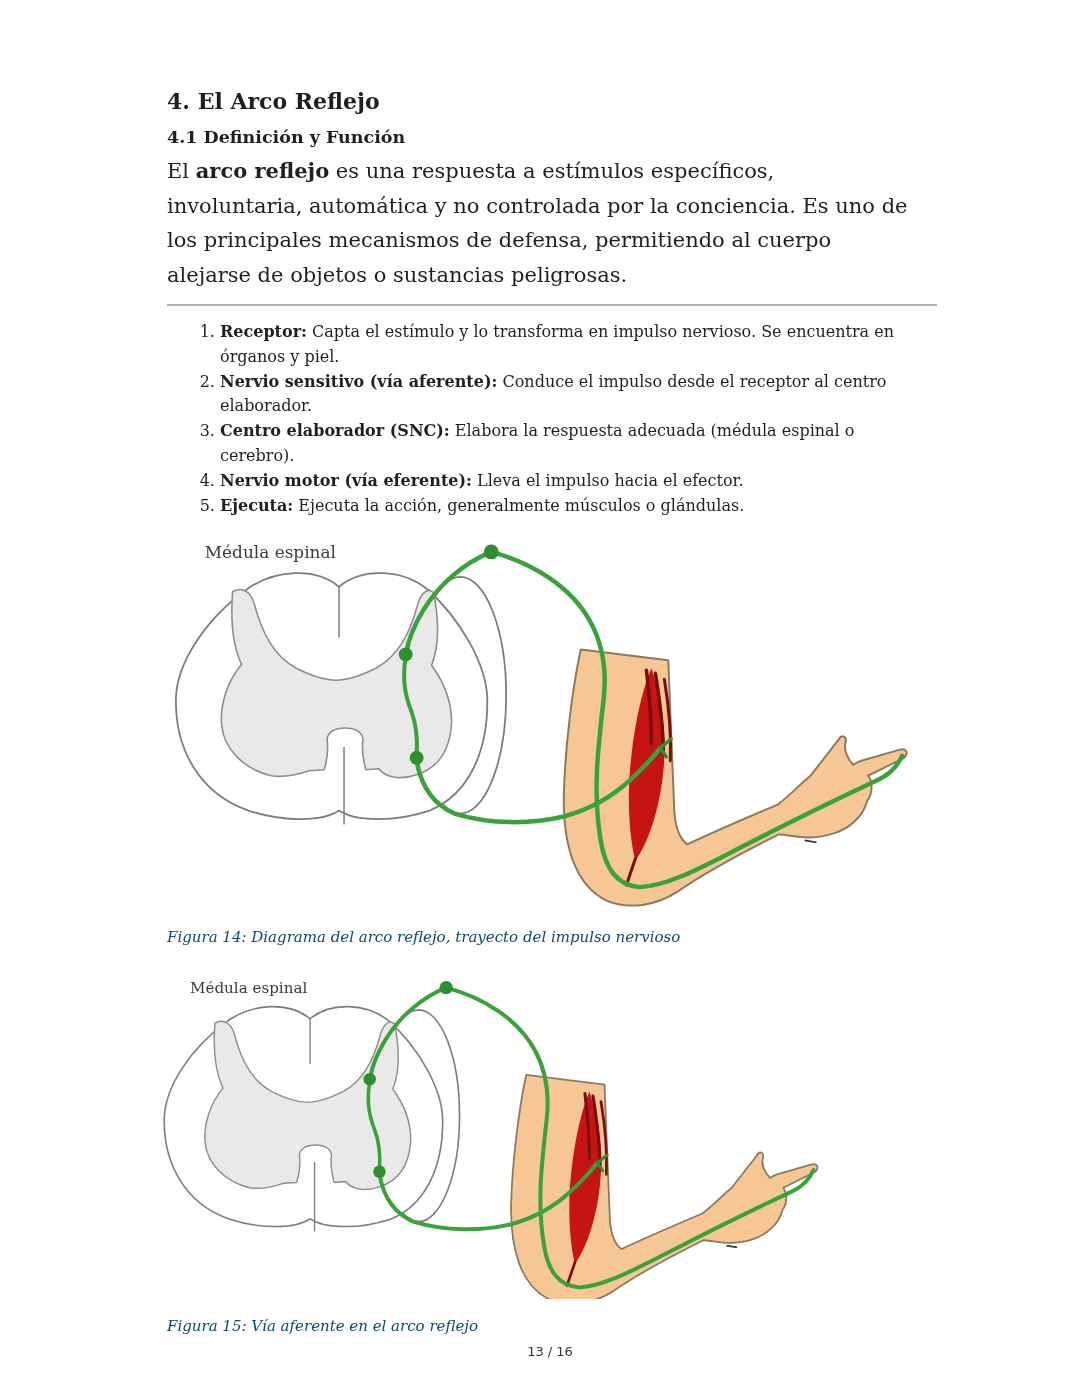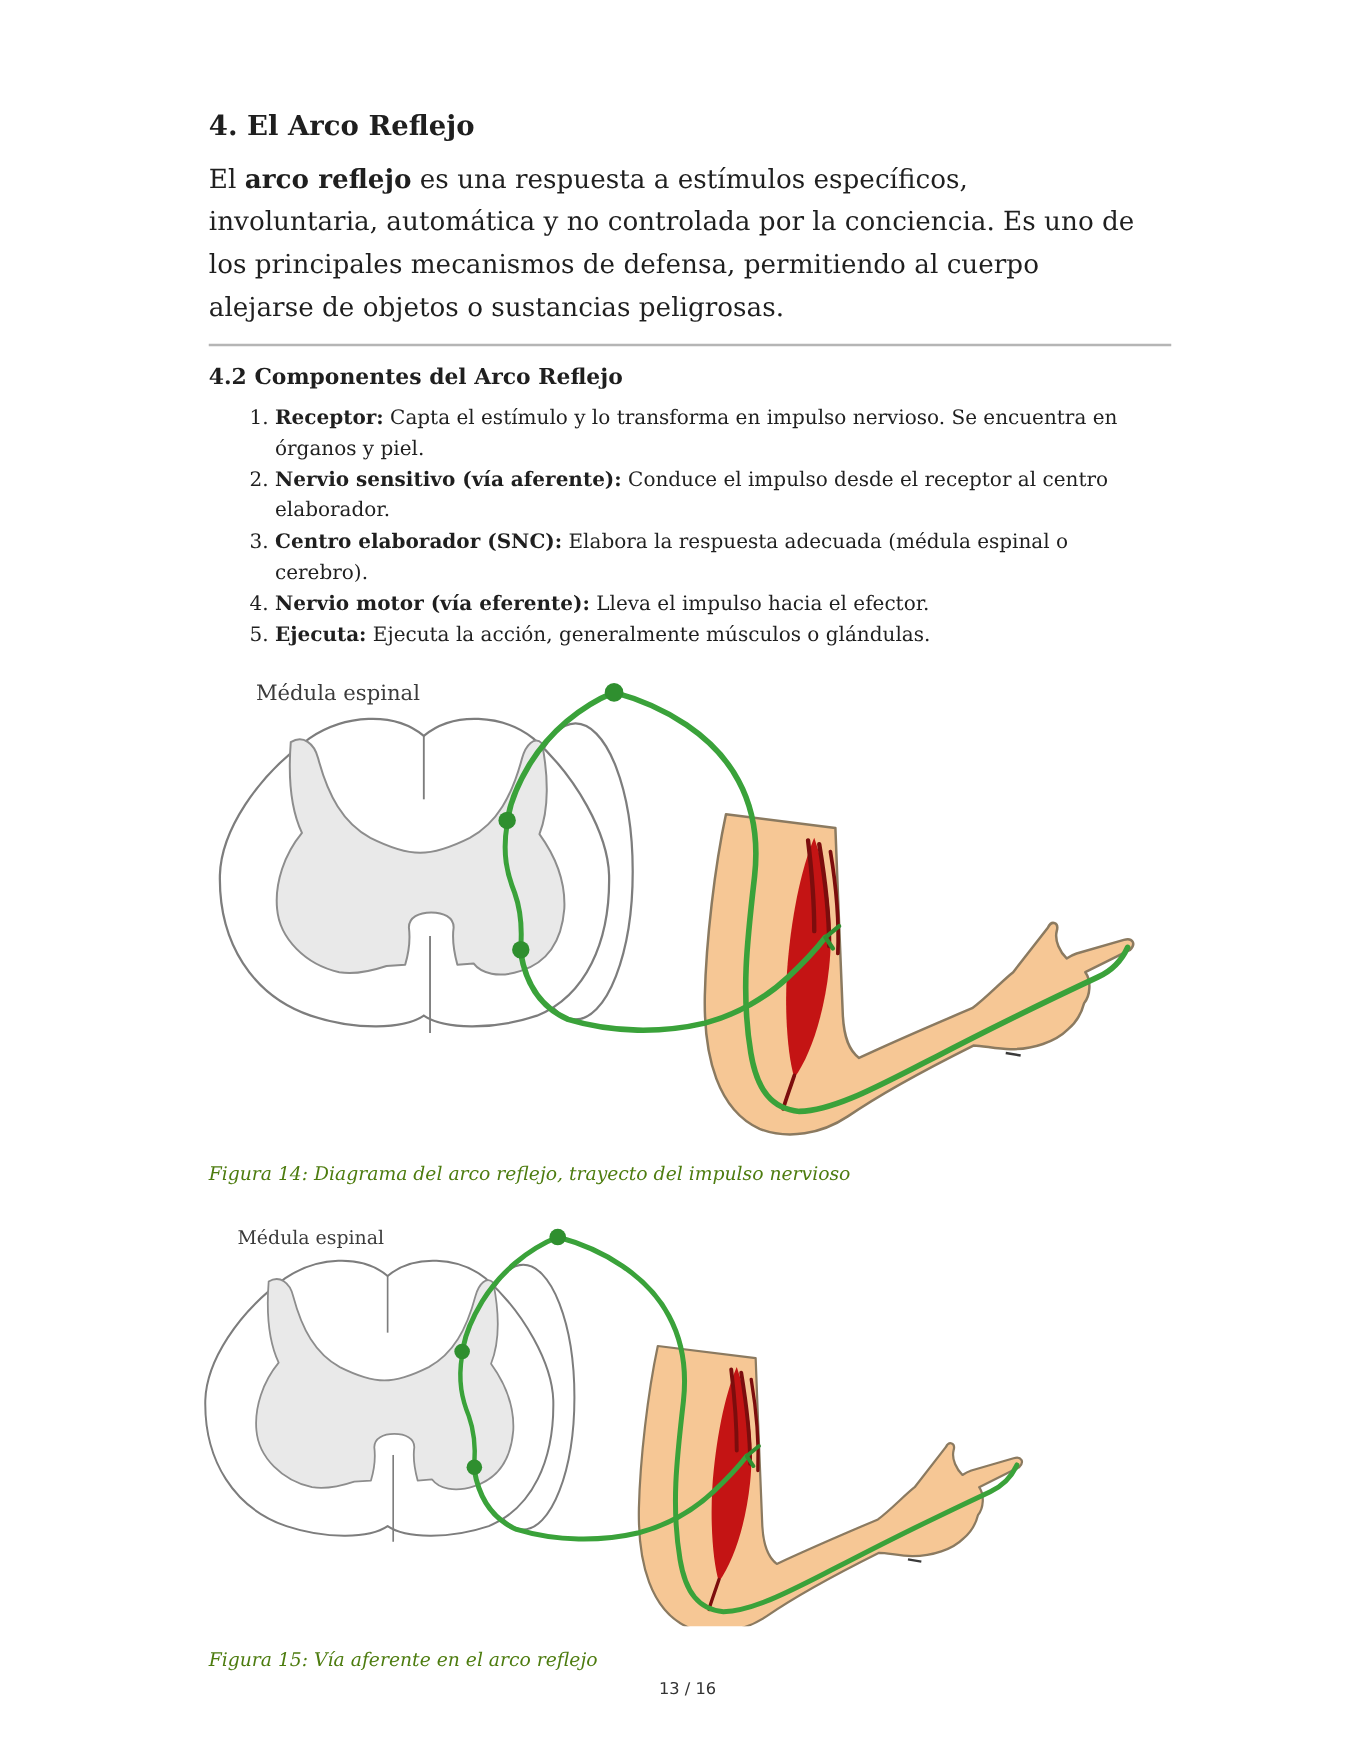--- a/index.html
+++ b/index.html
@@ -17,21 +17,21 @@
   }
   h1.sec-title{font-size:22px; line-height:1.25; margin:0 0 10px; font-weight:bold;}
   h2.sub-title{font-size:17.5px; line-height:1.3; margin:0 0 6px; font-weight:bold;}
   p.intro{font-size:21px; line-height:1.64; margin:0 0 12px; max-width:745px;}
   hr.divider{border:none; border-top:2px solid var(--divider); margin:0 0 14px;}
   h2.components-title{margin:0 0 8px;}
   ol.components{margin:0; padding:0 0 0 53px; font-size:16px; line-height:1.55; max-width:712px;}
   figure{margin:0;}
   .fig-14 svg{display:block; margin:12px 0 0 -7px;}
   .fig-15 svg{display:block; margin:22px 0 0 -17px;}
-  figcaption{font-style:italic; font-size:15px; color:#4d7c0f;}
+  figcaption{font-style:italic; font-size:15px; color:#0c4a6e;}
   .cap-14{margin-top:10px;}
   .cap-15{margin-top:18px;}
   .page-footer{
     position:absolute; left:0; right:0; top:1344px; text-align:center;
     font-family:"DejaVu Sans", sans-serif; font-size:13px; color:#333;
   }
   .diagram-label{font-family:"DejaVu Serif", serif; font-size:17px; fill:#3b3b3b;}
   .hidden-defs{position:absolute; width:0; height:0; overflow:hidden;}
 </style>
 </head>
@@ -92,26 +92,26 @@
 
       <text class="diagram-label" x="45" y="28">Médula espinal</text>
     </g>
   </defs>
 </svg>
 
 <div class="page">
 
   <h1 class="sec-title">4. El Arco Reflejo</h1>
 
+  <h2 class="sub-title">4.1 Definición y Función</h2>
 
   <p class="intro">El <b>arco reflejo</b> es una respuesta a estímulos específicos, involuntaria, automática y no controlada por la conciencia. Es uno de los principales mecanismos de defensa, permitiendo al cuerpo alejarse de objetos o sustancias peligrosas.</p>
 
   <hr class="divider">
 
-  <h2 class="sub-title components-title">4.2 Componentes del Arco Reflejo</h2>
 
   <ol class="components">
       <li><b>Receptor:</b> Capta el estímulo y lo transforma en impulso nervioso. Se encuentra en órganos y piel.</li>
       <li><b>Nervio sensitivo (vía aferente):</b> Conduce el impulso desde el receptor al centro elaborador.</li>
       <li><b>Centro elaborador (SNC):</b> Elabora la respuesta adecuada (médula espinal o cerebro).</li>
       <li><b>Nervio motor (vía eferente):</b> Lleva el impulso hacia el efector.</li>
       <li><b>Ejecuta:</b> Ejecuta la acción, generalmente músculos o glándulas.</li>
     </ol>
 
   <figure class="fig-14">

